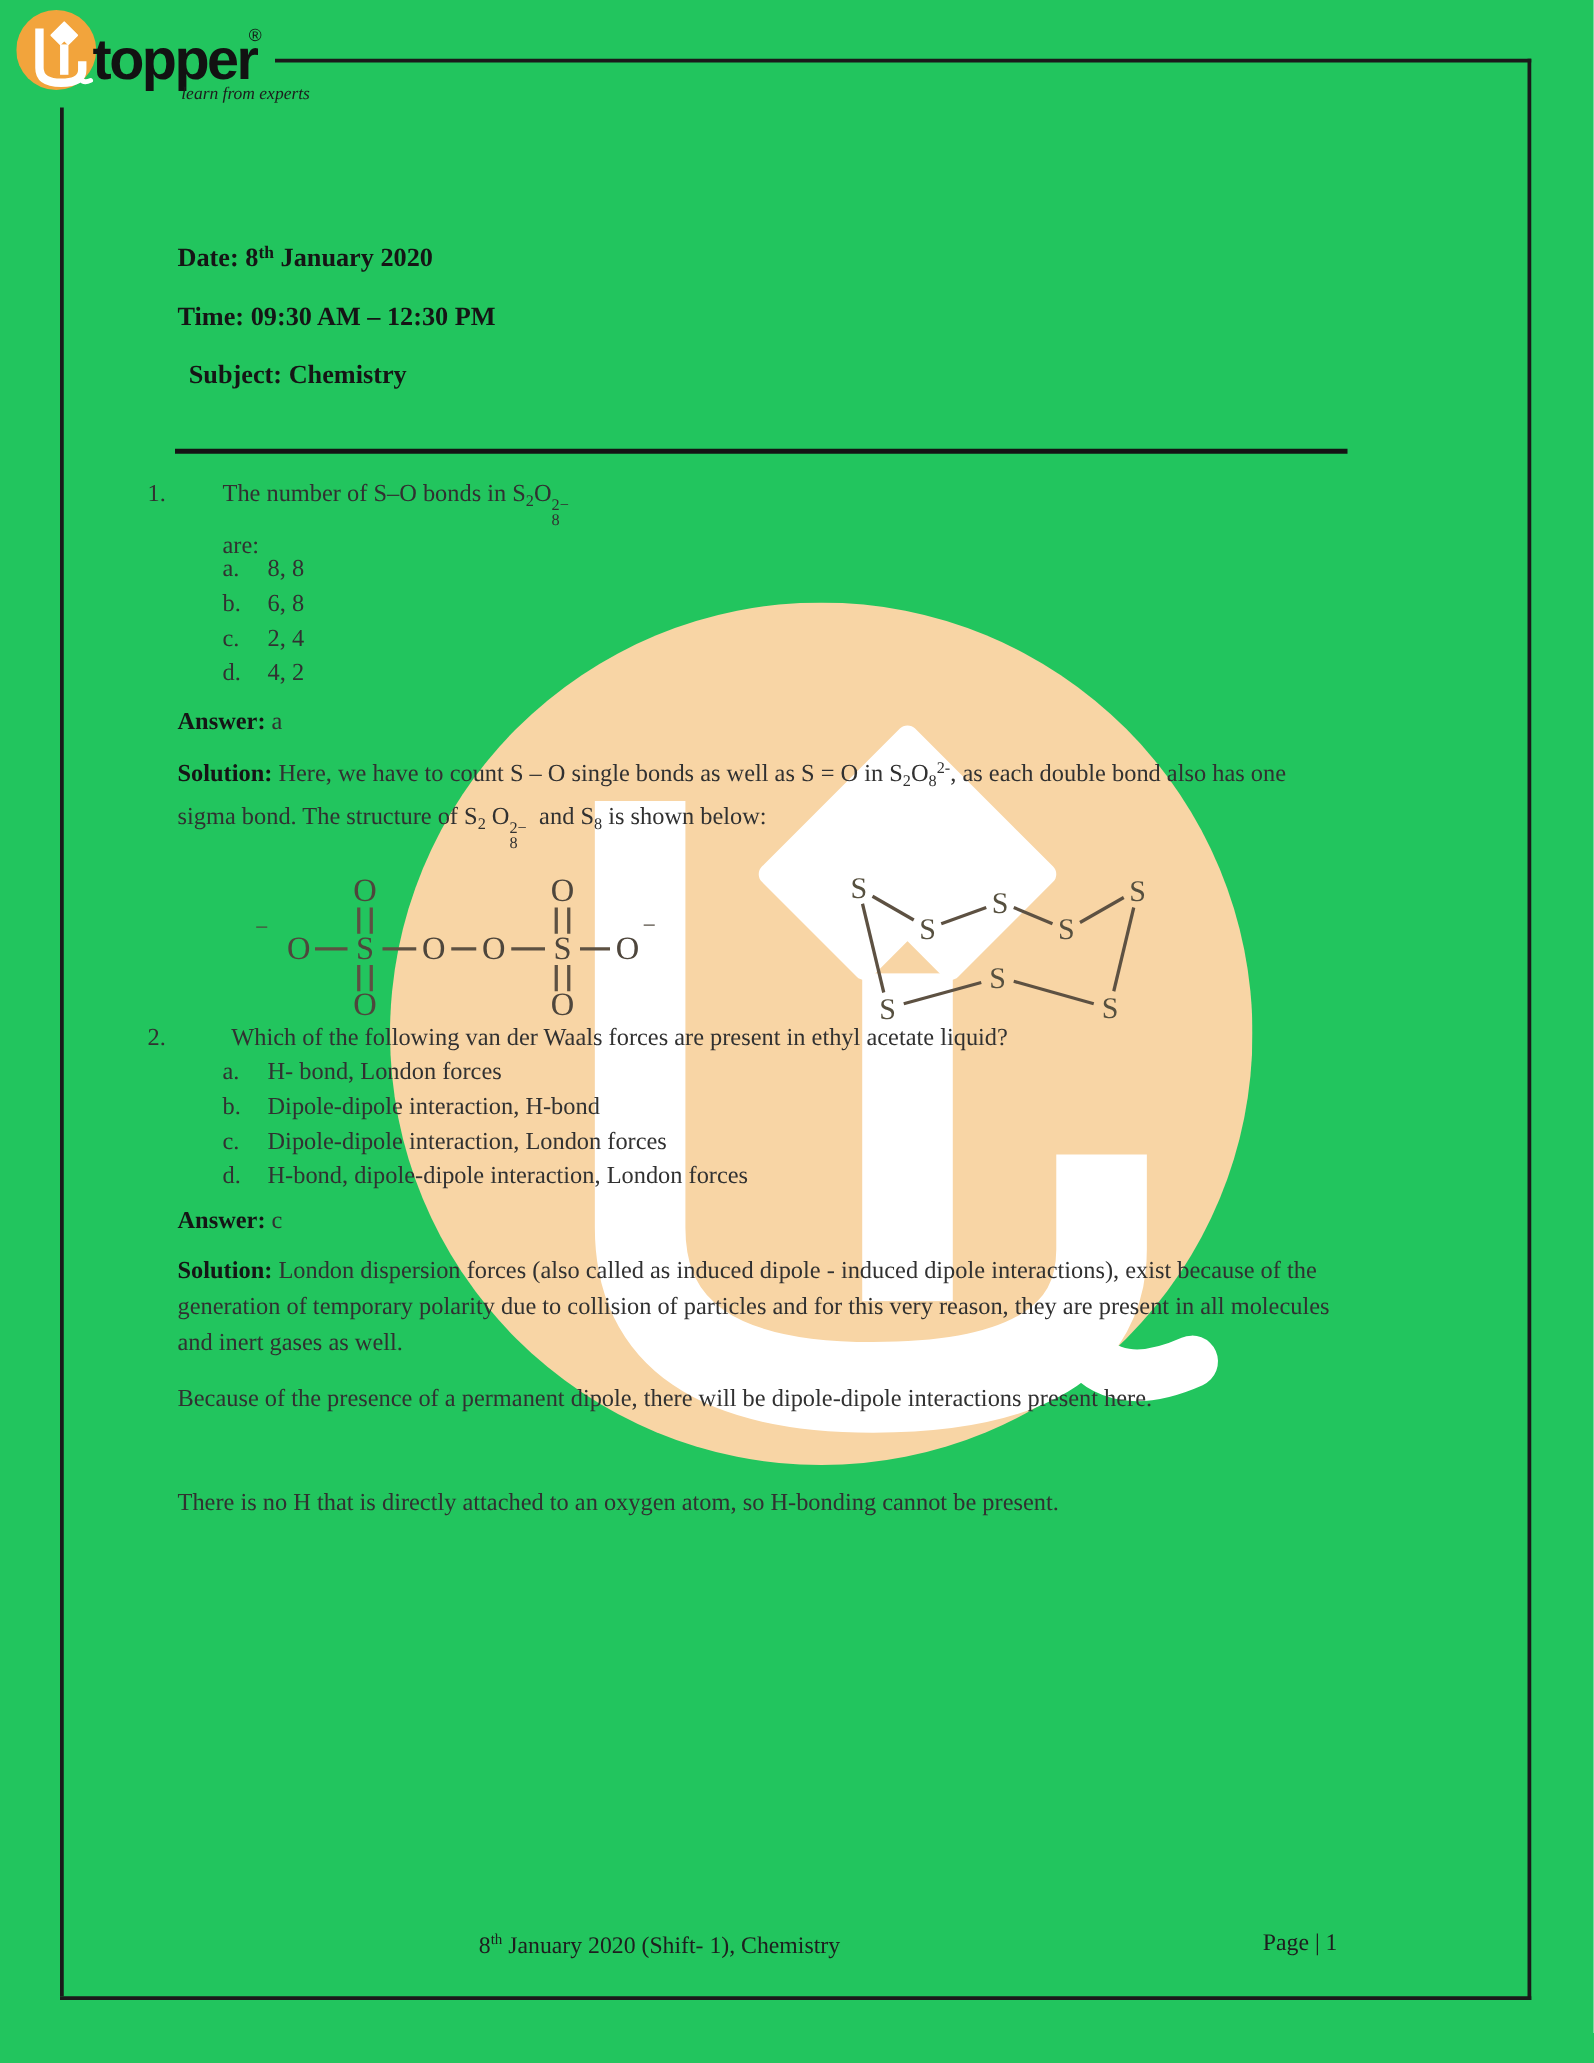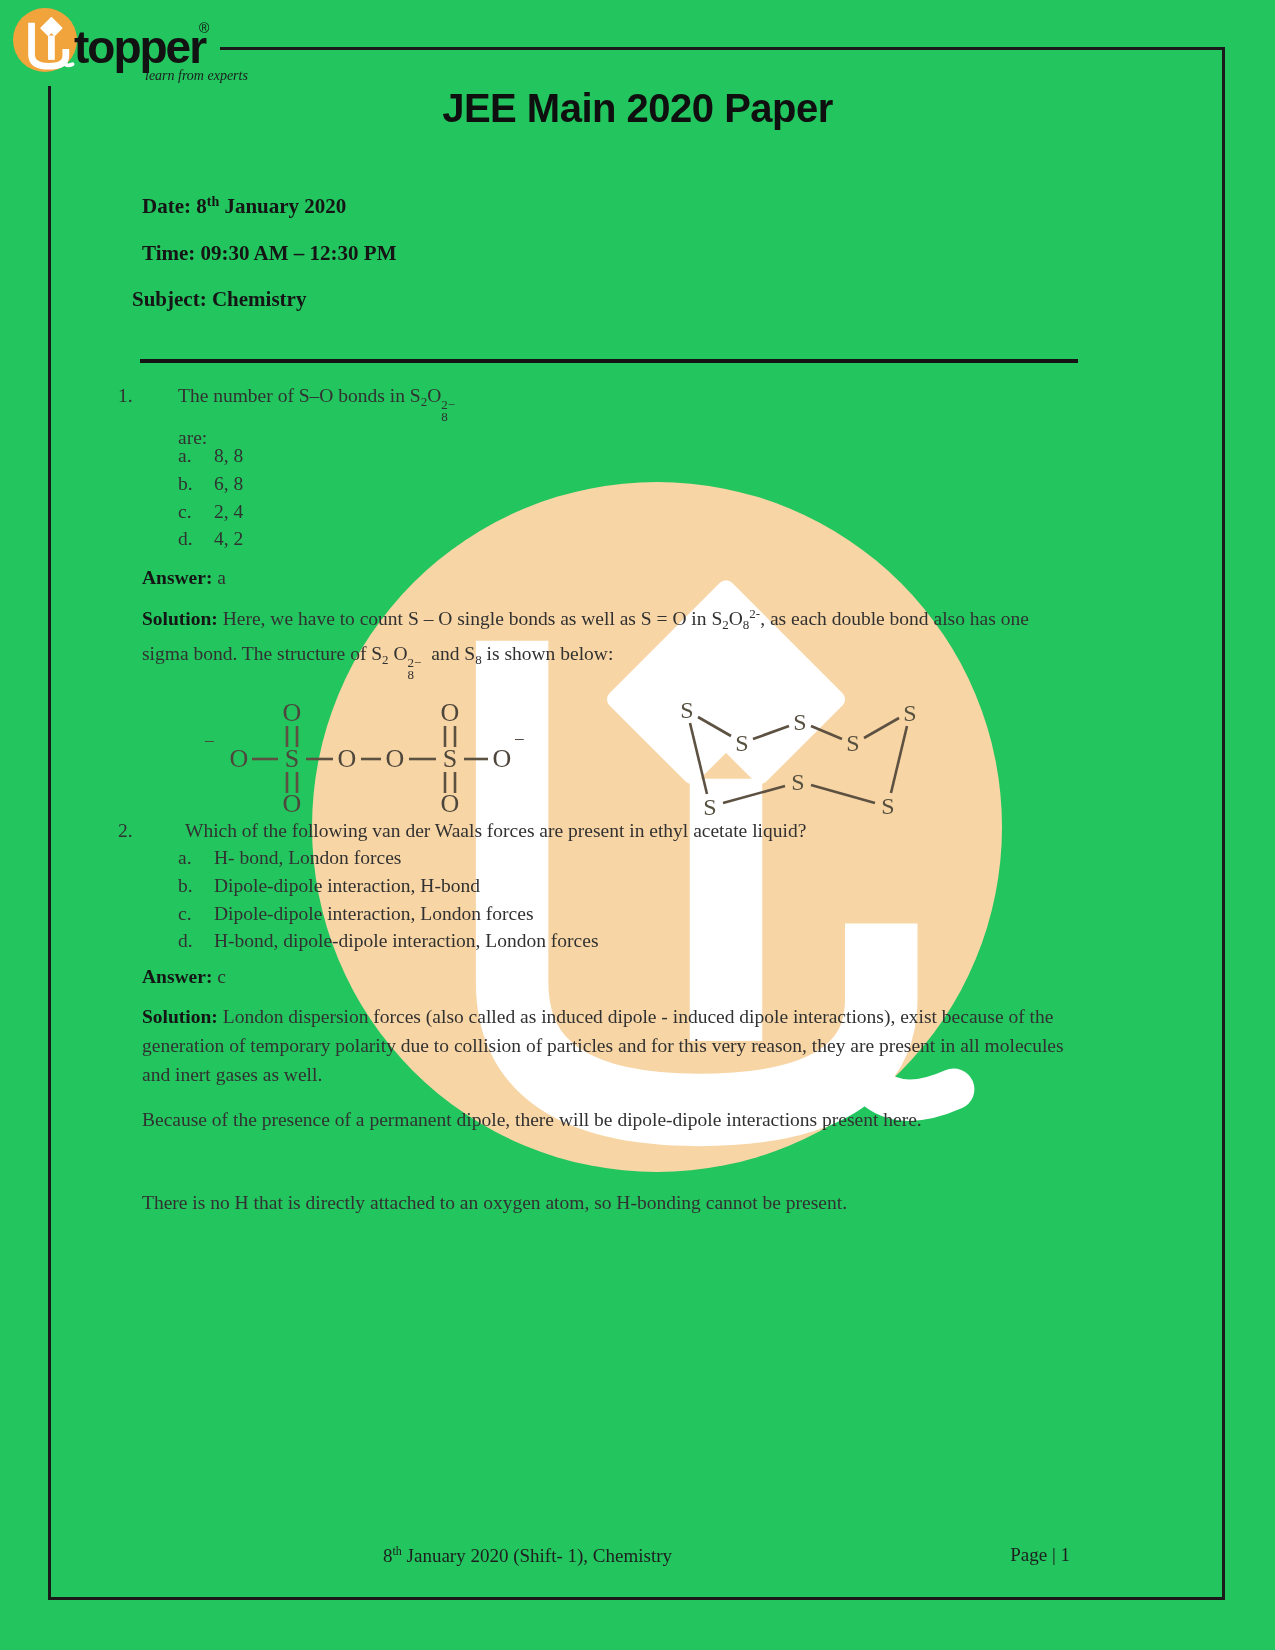--- a/index.html
+++ b/index.html
@@ -68,27 +68,26 @@
       <path d="M58 46 V145 Q58 182 112 182 Q165 182 165 150 V128" stroke="#ffffff" stroke-width="21" fill="none"></path>
       <path d="M160 172 Q168 184 186 176" stroke="#ffffff" stroke-width="12" fill="none" stroke-linecap="round"></path>
       <rect x="109.5" y="86" width="21" height="76" fill="#ffffff"></rect>
       <path d="M120 31 L152 63 L130 85 L120 75 L110 85 L88 63 Z" fill="#ffffff" stroke="#ffffff" stroke-width="5" stroke-linejoin="round"></path>
     </svg>
     <span class="brand" style="position:absolute; left:61px; top:14px;">topper</span>
     <span class="reg" style="position:absolute; left:186px; top:14px;">®</span>
     <span class="tagline" style="position:absolute; left:132px; top:62px;">learn from experts</span>
   </div>
 
-  <div class="z page-title" style="left:50px; top:86px; width:1175px;">JEE Main 2020 Paper</div>
 
   <div class="z meta-line" style="left:142px; top:194px;">
     <span>Date: </span><span>8</span><span class="sp" style="font-size:14px;">th</span><span> January 2020</span>
   </div>
   <div class="z meta-line" style="left:142px; top:241px;">Time: 09:30 AM – 12:30 PM</div>
-  <div class="z meta-line" style="left:132px; top:287px;">Subject: Chemistry</div>
+  <div class="z meta-line" style="left:151px; top:287px;">Subject: Chemistry</div>
 
   <div class="z" style="left:140px; top:359px; width:938px; height:4px; background:#141414;"></div>
 
   <div class="z qrow body-text" style="left:118px; top:381px; width:965px;">
     <div class="qnum">1.</div>
     <div style="width:905px;">
       <span>The number of S–O bonds in S</span><span class="sb">2</span><span>O</span><span class="stk">
           <span>2−</span>
           <span>8</span>
         </span><br>

